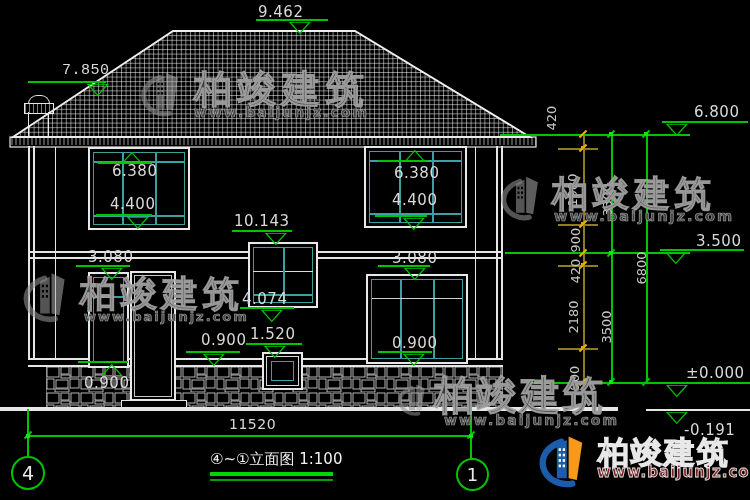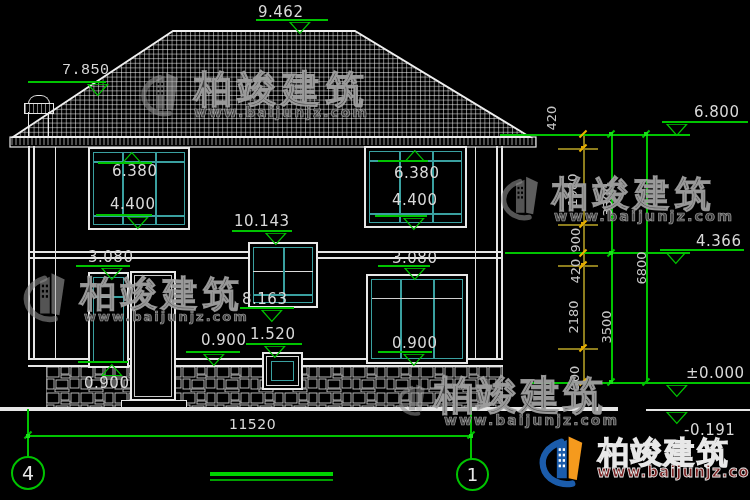--- a/index.html
+++ b/index.html
@@ -161,21 +161,21 @@
     <span class="tu" style="left:409px;top:148px;"></span>
 
   <div class="t" style="left:392px;top:193px;">4.400</div>
   <div class="gl" style="left:375px;top:215px;width:52px;"></div>
     <span class="td" style="left:408px;top:216px;"></span>
 
   <div class="t" style="left:234px;top:214px;">10.143</div>
   <div class="gl" style="left:232px;top:230px;width:60px;"></div>
     <span class="td" style="left:270px;top:231px;"></span>
 
-  <div class="t" style="left:242px;top:292px;">8.163</div>
+  <div class="t" style="left:242px;top:292px;">4.074</div>
   <div class="gl" style="left:240px;top:307px;width:54px;"></div>
     <span class="td" style="left:266px;top:308px;"></span>
 
   <div class="t" style="left:88px;top:250px;">3.080</div>
   <div class="gl" style="left:76px;top:265px;width:54px;"></div>
     <span class="td" style="left:106px;top:266px;"></span>
 
   <div class="t" style="left:392px;top:251px;">3.080</div>
   <div class="gl" style="left:378px;top:265px;width:52px;"></div>
     <span class="td" style="left:409px;top:266px;"></span>
@@ -193,21 +193,21 @@
     <span class="td" style="left:408px;top:352px;"></span>
 
   <div class="t" style="left:250px;top:327px;">1.520</div>
   <div class="gl" style="left:246px;top:343px;width:56px;"></div>
     <span class="td" style="left:269px;top:344px;"></span>
 
   <div class="t" style="left:694px;top:105px;text-align:center;">6.800</div>
   <div class="gl" style="left:662px;top:121px;width:86px;"></div>
     <span class="td" style="left:671px;top:122px;"></span>
 
-  <div class="t" style="left:696px;top:234px;">4.366</div>
+  <div class="t" style="left:696px;top:234px;">3.500</div>
   <div class="gl" style="left:660px;top:249px;width:84px;"></div>
     <span class="td" style="left:670px;top:250px;"></span>
 
   <div class="t" style="left:686px;top:366px;">±0.000</div>
   <span class="td" style="left:671px;top:383px;"></span>
 
   <div class="t" style="left:684px;top:423px;">-0.191</div>
   <span class="td" style="left:671px;top:410px;"></span>
 
   <div class="gl" style="left:500px;top:134px;width:190px;height:1.5px;"></div>
@@ -262,20 +262,21 @@
     <span class="dot g" style="left:469px;top:434px;"></span>
   <div class="t" style="left:229px;top:417px;font-size:14px;">11520</div>
 
   <div class="bub" style="left:11px;top:456px;width:30px;height:30px;font-size:19px;line-height:30px;">
     <span>4</span>
   </div>
   <div class="bub" style="left:456px;top:458px;width:29px;height:29px;font-size:18px;line-height:29px;">
     <span>1</span>
   </div>
 
+  <div id="title" style="left:210px;top:450px;">④~①立面图 1:100</div>
   <div class="abs" style="left:210px;top:472px;width:123px;height:4px;background:#00d400;z-index:30;"></div>
   <div class="abs" style="left:210px;top:479px;width:123px;height:2px;background:#00a000;z-index:30;"></div>
 
   <svg class="logo" style="left:138px;top:66px;" width="50" height="54" viewBox="0 0 64 64">
     <path d="M28 12 C13 17 5 28 8 40 C11 53 26 61 40 58" fill="none" stroke="rgba(140,140,140,.6)" stroke-width="6.5" stroke-linecap="round"></path>
     <polygon points="23,15 34,10 34,52 23,52" fill="rgba(140,140,140,.6)"></polygon>
     <polygon points="36,6 51,13 45,54 36,52" fill="rgba(170,170,170,.55)"></polygon>
     <g fill="#000">
         <rect x="25" y="19" width="2.5" height="3"></rect>
         <rect x="29.5" y="19" width="2.5" height="3"></rect>

